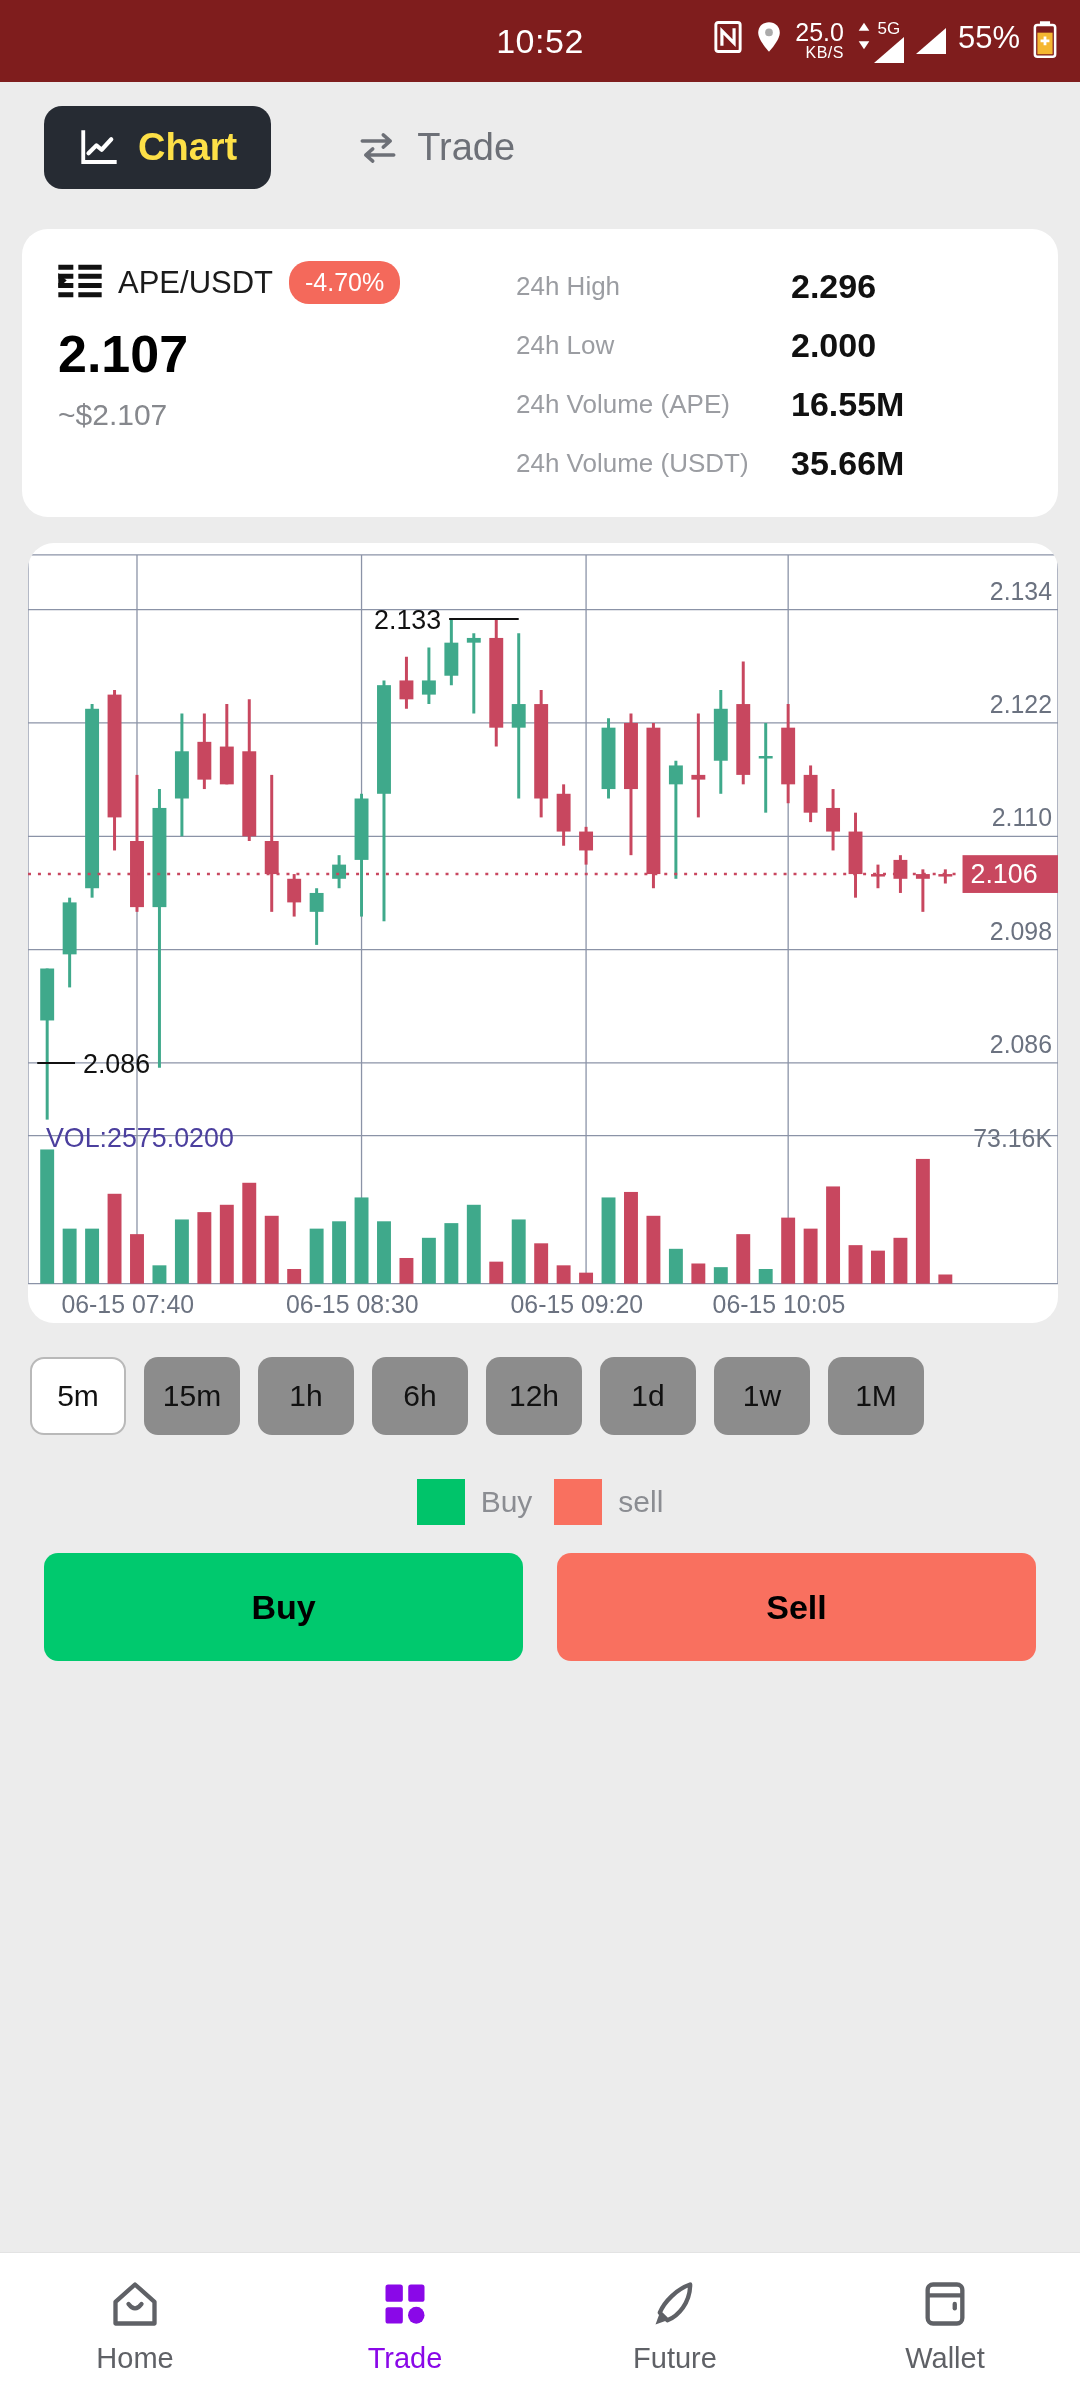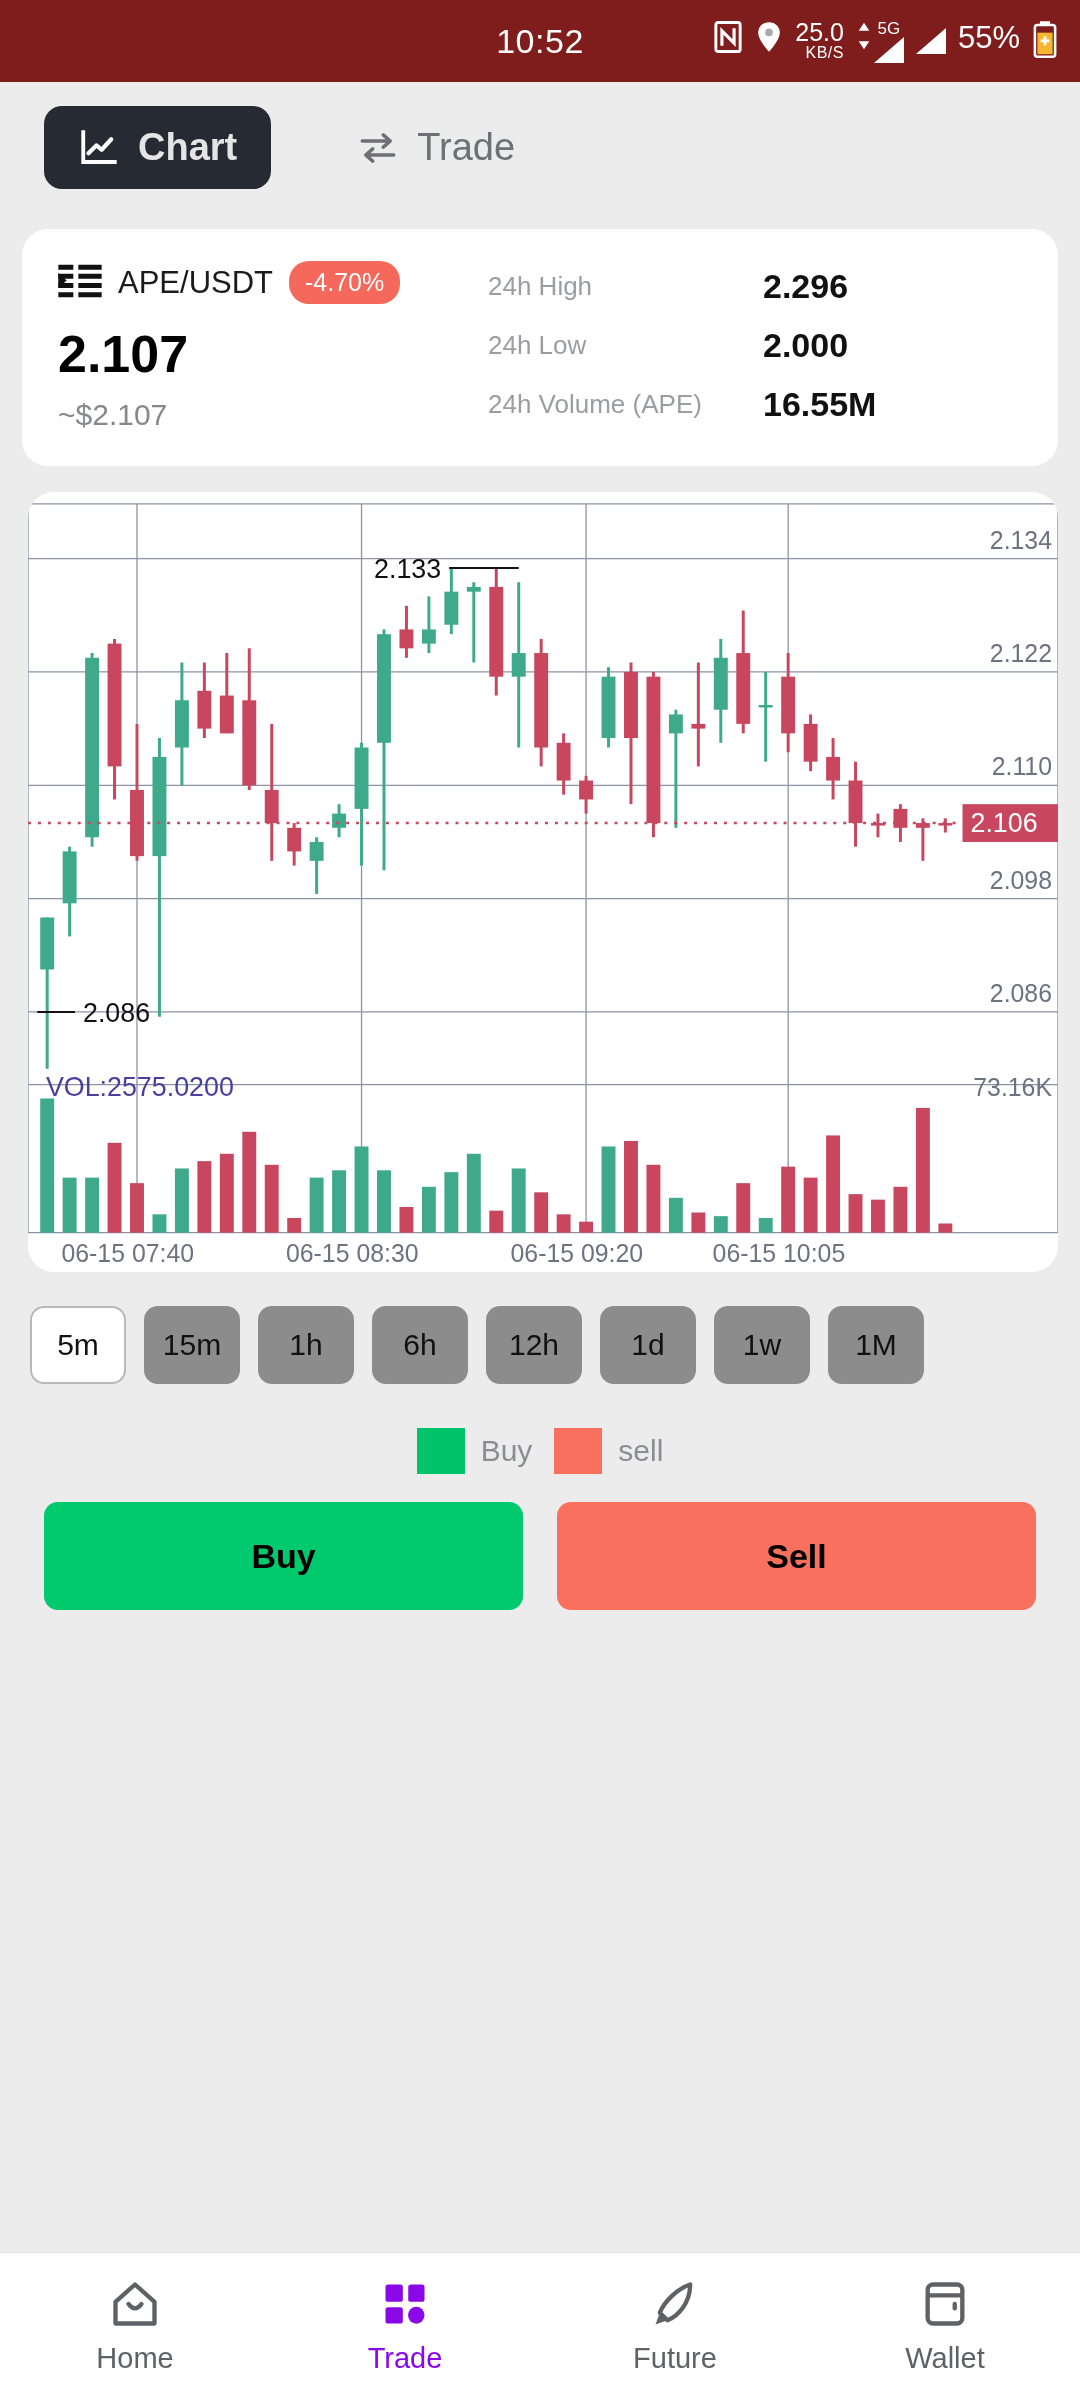--- a/index.html
+++ b/index.html
@@ -30,40 +30,40 @@
   .tri{ width:0; height:0; border-style:solid; border-width:0 0 26px 30px;
         border-color:transparent transparent #ffffff transparent; }
   .sb-pct{ font-size:31px; }
 
   
   .tabs{ display:flex; align-items:center; padding:24px 0 0 44px; gap:52px; }
   .tab{
     display:flex; align-items:center; gap:18px;
     padding:20px 34px; border-radius:18px;
   }
-  .tab.active{ background:#262b33; color:#e5e5e5; }
+  .tab.active{ background:#262b33; color:#fde047; }
   .tab.inactive{ color:#6d7077; }
   .tab-label{ font-size:38px; font-weight:700; }
   .tab.inactive .tab-label{ font-weight:400; }
 
   
   .card{
     margin:40px 22px 0 22px; background:#ffffff; border-radius:26px;
     padding:32px 36px 34px 36px; display:flex;
   }
   .card-left{ width:430px; }
   .pair-row{ display:flex; align-items:center; gap:16px; }
   .pair-name{ font-size:31px; color:#1b1b1b; }
   .pct-badge{
     background:#f4695b; color:#ffffff; font-size:25px;
     padding:7px 16px; border-radius:20px;
   }
   .price-big{ font-size:52px; font-weight:700; color:#000000; margin-top:20px; }
   .price-usd{ font-size:30px; color:#86888d; margin-top:14px; }
-  .card-right{ flex:1; padding-top:6px; }
+  .card-right{ flex:1; padding-top:6px;margin-left:28px; }
   .stat-row{ display:flex; align-items:center; margin-bottom:20px; }
   .stat-row:last-child{ margin-bottom:0; }
   .stat-label{ width:275px; font-size:26px; color:#9b9da2; line-height:1.25; }
   .stat-value{ font-size:34px; font-weight:700; color:#111111; }
 
   
   .chart-card{
     margin:26px 22px 0 28px; background:#ffffff; border-radius:26px;
     height:780px; position:relative; overflow:hidden;
   }
@@ -186,20 +186,24 @@
       <span class="stat-label">24h High</span>
       <span class="stat-value">2.296</span>
     </div>
     <div class="stat-row">
       <span class="stat-label">24h Low</span>
       <span class="stat-value">2.000</span>
     </div>
     <div class="stat-row">
       <span class="stat-label">24h Volume (APE)</span>
       <span class="stat-value">16.55M</span>
+    </div>
+    <div class="stat-row">
+      <span class="stat-label">24h Volume (USDT)</span>
+      <span class="stat-value">35.66M</span>
     </div>
   </div>
 </div>
 
 <div class="chart-card">
   <svg class="chart-svg" id="chart-svg" viewBox="0 0 1036 780" preserveAspectRatio="none">
       <line x1="0" y1="67.0000000000021" x2="1036" y2="67.0000000000021" stroke="#8b93a7" stroke-width="1.3"></line>
       <text x="1030" y="57.0000000000021" class="ylab">2.134</text>
       <line x1="0" y1="181.0000000000021" x2="1036" y2="181.0000000000021" stroke="#8b93a7" stroke-width="1.3"></line>
       <text x="1030" y="171.0000000000021" class="ylab">2.122</text>

